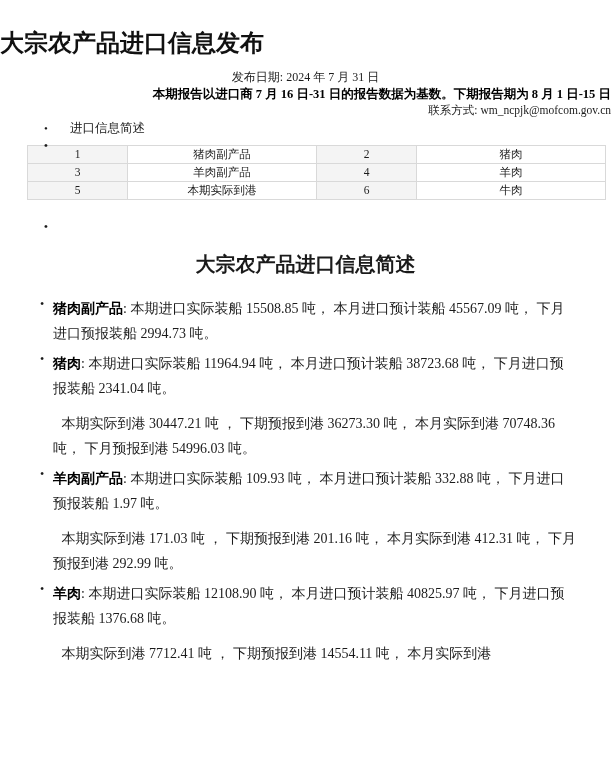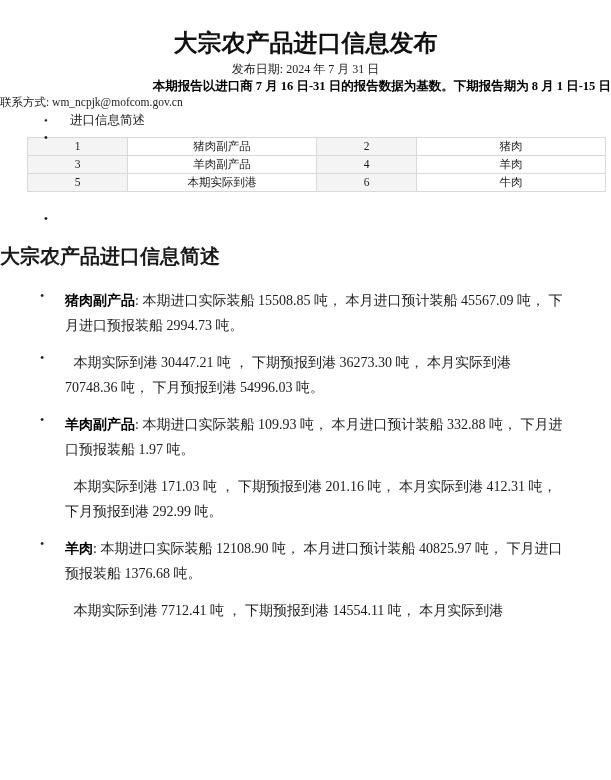--- a/index.html
+++ b/index.html
@@ -2,42 +2,42 @@
 <html><head>
 <meta charset="utf-8">
 <style>
   html,body { margin:0; padding:0; background:#ffffff; }
   .page {
     position:relative; width:611px; height:780px; overflow:hidden;
     background:#ffffff; color:#1b1b1b;
     font-family:"Liberation Serif","DejaVu Serif",serif;
   }
   
-  .title   { margin:28px 0 0; text-align:center; font-size:24px; line-height:30px; font-weight:bold; color:#111; }
-  .pubdate { margin:4px 0 0;  text-align:center; font-size:12px;  line-height:15px; }
+  .title   { margin:28px 0 0; font-size:24px; line-height:30px; font-weight:bold; color:#111; }
+  .pubdate { margin:12px 0 0;  text-align:center; font-size:12px;  line-height:15px; }
   .note    { margin:2px 0 0;  text-align:right; font-size:12.5px;line-height:15px; font-weight:bold; color:#000; }
-  .contact { margin:1px 0 0;  text-align:left; font-size:11.5px;line-height:14px; }
+  .contact { margin:1px 0 0;  text-align:right; font-size:11.5px;line-height:14px; }
   
   .toc { list-style:none; margin:3px 0 0; padding:0; }
   .toc.second { margin-top:18px; }
   .toc li { position:relative; padding-left:70px; font-size:12.5px; line-height:16.5px; }
   .toc li .dot { position:absolute; left:44px; top:0; font-size:11px; }
   .toc li.bold { font-weight:bold; }
   
   .idx-table { border-collapse:collapse; table-layout:fixed; width:542px; margin:8px 0 0 27px;
                font-size:11.5px; }
   .idx-table td { border:1px solid #d9d9d9; text-align:center; padding:1px 4px; line-height:15px; height:15px; }
   .idx-table td.num  { background:#f4f4f4; width:91px; }
   .idx-table td.name { background:#ffffff; width:180px; }
   
-  .section-title { margin:51px 0 0; font-size:20px; line-height:27px; font-weight:bold; color:#1a1a1a; }
+  .section-title { margin:51px 0 0; text-align:center; font-size:20px; line-height:27px; font-weight:bold; color:#1a1a1a; }
   .items { margin:18px 34px 0 53px; }
   .item  { position:relative; margin:0 0 5px 0; }
   .item .dot { position:absolute; left:-13px; top:1px; font-size:12px; }
-  .item p { margin:12px; font-size:14px; line-height:25px; text-align:left; }
+  .item p { margin:0; font-size:14px; line-height:25px; text-align:left; }
   .item p.arrival { margin-top:10px; text-indent:0.6em; }
   .item b { font-weight:bold; color:#000; }
 </style>
 </head>
 <body>
 
 <div class="page">
 
   <h1 class="title">大宗农产品进口信息发布</h1>
   <p class="pubdate">发布日期: 2024 年 7 月 31 日</p>
@@ -87,20 +87,21 @@
 
   <div class="items">
 
     <div class="item">
       <span class="dot">•</span>
       <p><b>猪肉副产品</b><span>: 本期进口实际装船 15508.85 吨， 本月进口预计装船 45567.09 吨， 下月进口预报装船 2994.73 吨。</span></p>
     </div>
 
     <div class="item">
       <span class="dot">•</span>
+      <p><b>猪肉</b><span>: 本期进口实际装船 11964.94 吨， 本月进口预计装船 38723.68 吨， 下月进口预报装船 2341.04 吨。</span></p>
       <p class="arrival">本期实际到港 30447.21 吨 ， 下期预报到港 36273.30 吨， 本月实际到港 70748.36 吨， 下月预报到港 54996.03 吨。</p>
     </div>
 
     <div class="item">
       <span class="dot">•</span>
       <p><b>羊肉副产品</b><span>: 本期进口实际装船 109.93 吨， 本月进口预计装船 332.88 吨， 下月进口预报装船 1.97 吨。</span></p>
       <p class="arrival">本期实际到港 171.03 吨 ， 下期预报到港 201.16 吨， 本月实际到港 412.31 吨， 下月预报到港 292.99 吨。</p>
     </div>
 
     <div class="item">

